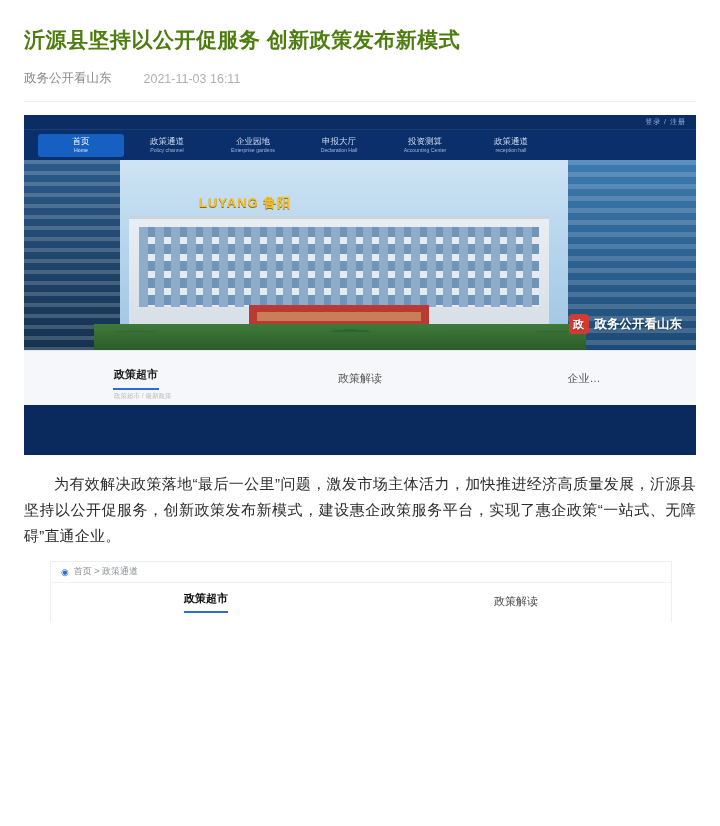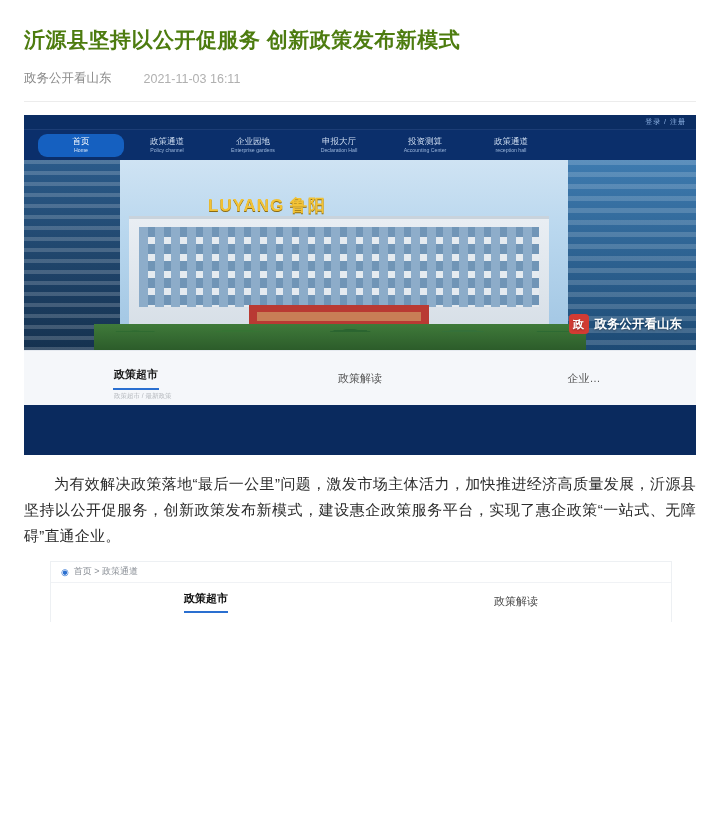--- a/index.html
+++ b/index.html
@@ -156,21 +156,21 @@
   }
   .nav-item {
     flex: 0 0 auto;
     width: 86px;
     text-align: center;
     color: #cddcf0;
     line-height: 1.15;
   }
   .nav-item.active {
     background: #1560c0;
-    border-radius: 9px;
+    border-radius: 3px;
     padding: 3px 0;
     color: #fff;
   }
   .nav-cn { font-size: 8.5px; }
   .nav-en { font-size: 5.2px; color: #9bb6db; margin-top: 1px; }
   .nav-item.active .nav-en { color: #d8e6f8; }
 
   .hero-photo {
     position: relative;
     height: 190px;
@@ -201,24 +201,24 @@
     background: #b93a33;
   }
   .bld-base:after{
     content:"";
     position:absolute; left:8px; right:8px; top:7px; height:9px;
     background:#d8c27a;
     opacity:.5;
   }
   .roof-sign {
     position: absolute;
-    left: 184px;
+    left: 175px;
     top: 34px;
     color: #f2c235;
-    font-size: 17px;
+    font-size: 13px;
     font-weight: bold;
     letter-spacing: 1px;
     text-shadow: 0 1px 0 #8a6a12;
   }
   .tower-left {
     position: absolute;
     left: 0; top: 0;
     width: 96px; height: 190px;
     background: linear-gradient(180deg,#2b5b8a 0%, #15314f 100%);
   }

